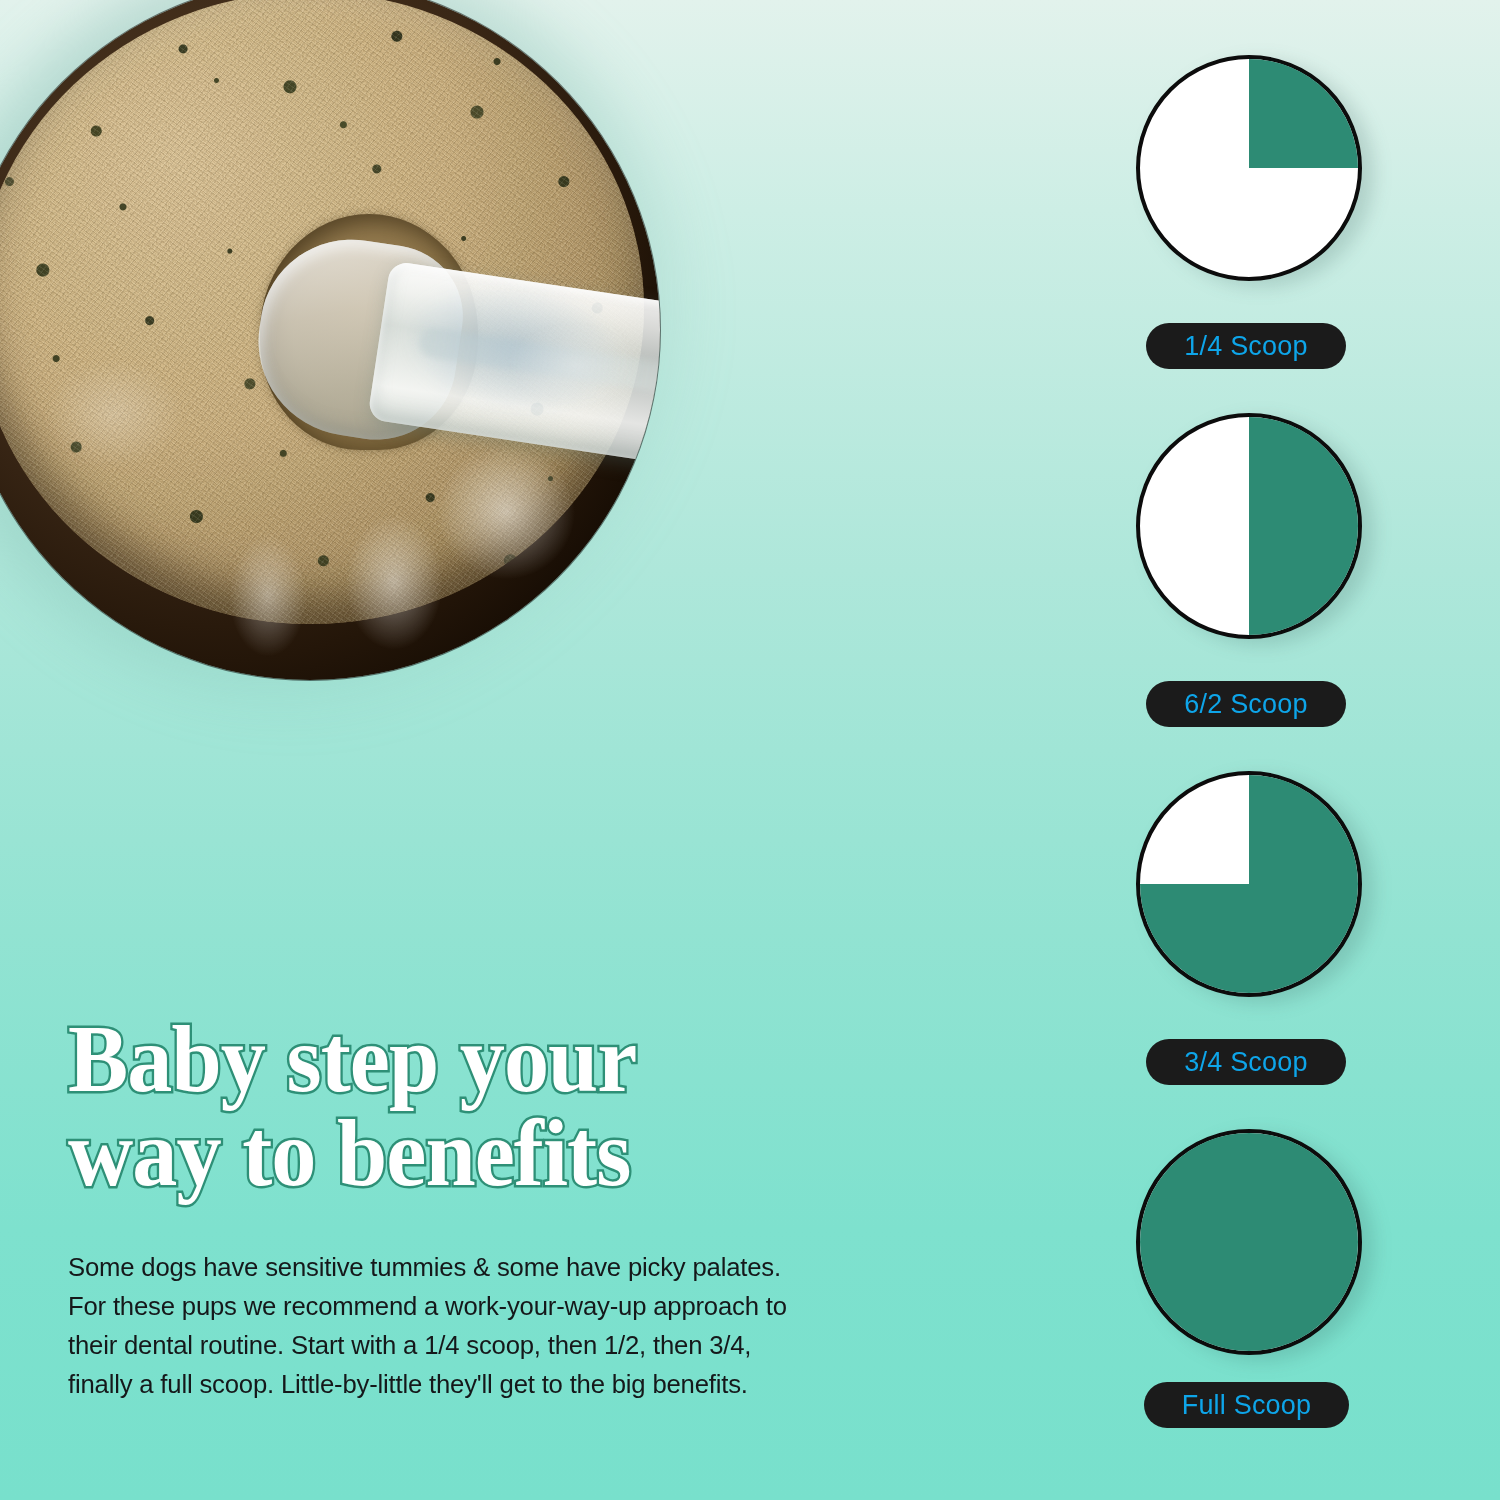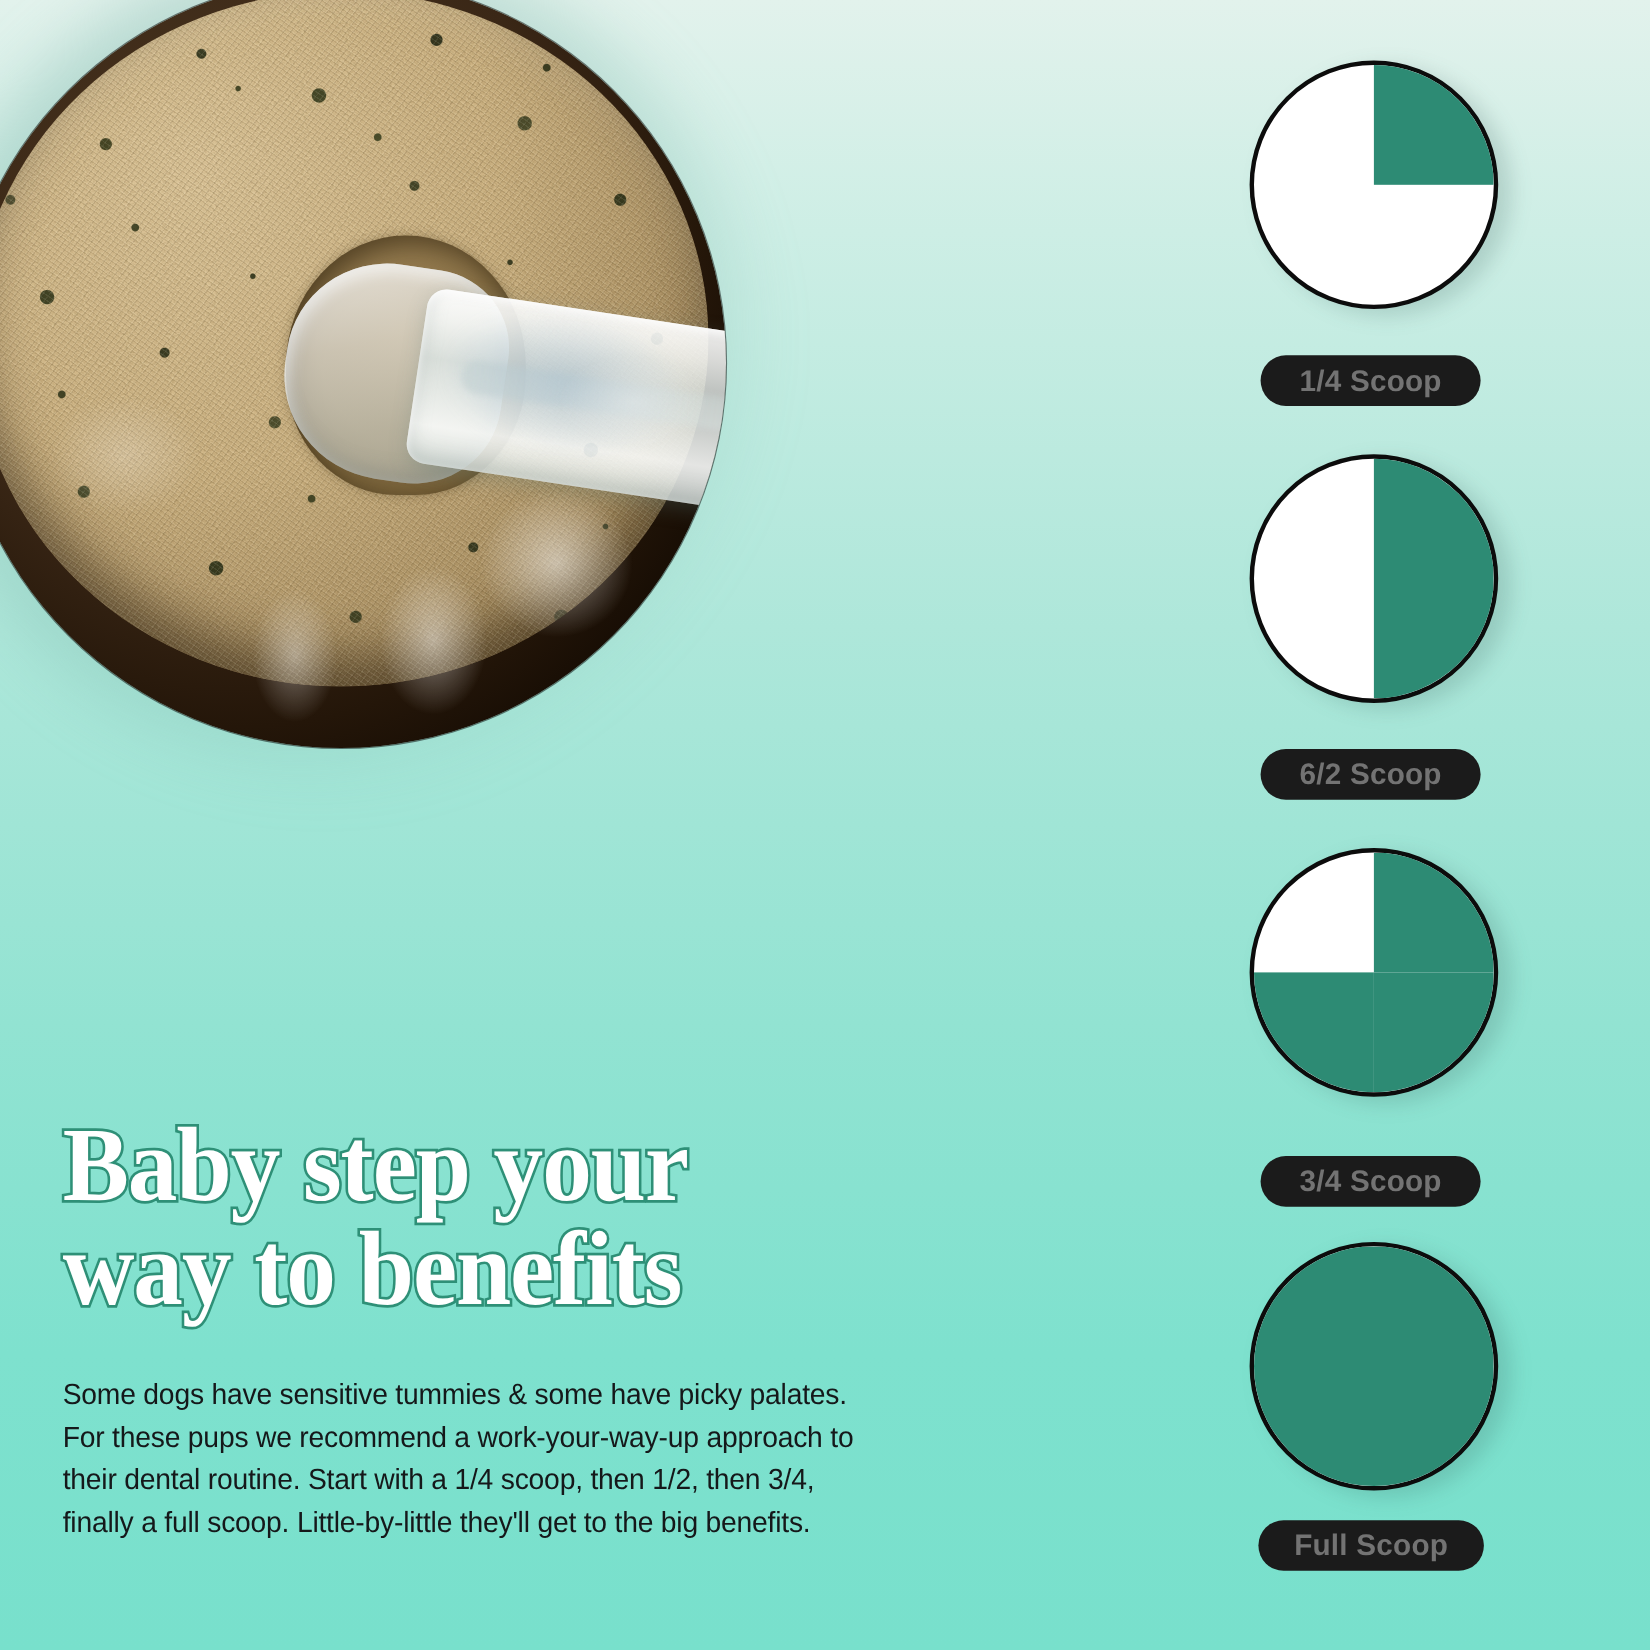--- a/index.html
+++ b/index.html
@@ -128,21 +128,21 @@
     background:linear-gradient(90deg, rgba(200,212,210,.65), rgba(230,238,236,.35));
     filter:blur(3px);
   }
   .scoop-blue{
     position:absolute;left:150px;top:30px;width:210px;height:120px;border-radius:50%;
     background:radial-gradient(ellipse at 50% 50%, rgba(150,180,205,.45) 0%, rgba(170,195,215,.18) 55%, rgba(0,0,0,0) 80%);
     filter:blur(8px);
   }
 
   
-  .text-block{position:absolute;left:57px;top:1012px;width:790px;}
+  .text-block{position:absolute;left:68px;top:1012px;width:790px;}
   .headline{
     margin:0;
     font-family:"Liberation Serif", serif;
     font-weight:700;
     font-size:96px;
     line-height:.98;
     letter-spacing:-1px;
     color:#ffffff;
     -webkit-text-stroke:5px #2e9077;
     paint-order:stroke fill;
@@ -173,22 +173,22 @@
     position:absolute;left:24px;top:0;width:226px;height:226px;border-radius:50%;
     background:#ffffff;border:4px solid #0c0c0c;box-sizing:border-box;overflow:hidden;
   }
   .dial svg{display:block;width:100%;height:100%;}
   .pill{
     position:absolute;height:46px;border-radius:24px;background:#1b1b1b;
     display:flex;align-items:center;justify-content:center;
     padding:0 26px;box-sizing:border-box;
   }
   .pill span{
-    color:#737373;font-family:"Liberation Sans", sans-serif;
-    font-size:27px;font-weight:700;letter-spacing:.2px;white-space:nowrap;text-align:right;
+    color:#0ea5e9;font-family:"Liberation Sans", sans-serif;
+    font-size:27px;font-weight:400;letter-spacing:.2px;white-space:nowrap;text-align:right;
   }
 </style>
 </head>
 <body>
 
 <div class="canvas">
 
   <div class="photo-wrap">
     <div class="jar-shadow"></div>
     <div class="jar">
@@ -241,21 +241,21 @@
 
     <div class="scoop-item" style="top:771px;">
       <div class="dial-shadow"></div>
       <div class="dial">
         <svg viewBox="0 0 100 100" aria-hidden="true">
           <rect x="50" y="0" width="50" height="50" fill="#2d8b74"></rect>
           <rect x="50" y="50" width="50" height="50" fill="#2d8b74"></rect>
           <rect x="0" y="50" width="50" height="50" fill="#2d8b74"></rect>
         </svg>
       </div>
-      <div class="pill" style="top:268px;left:34px;width:200px;margin-top:12px;">
+      <div class="pill" style="top:268px;left:34px;width:200px;">
         <span>3/4 Scoop</span>
       </div>
     </div>
 
     <div class="scoop-item" style="top:1129px;">
       <div class="dial-shadow"></div>
       <div class="dial">
         <svg viewBox="0 0 100 100" aria-hidden="true">
           <rect x="0" y="0" width="100" height="100" fill="#2d8b74"></rect>
         </svg>

